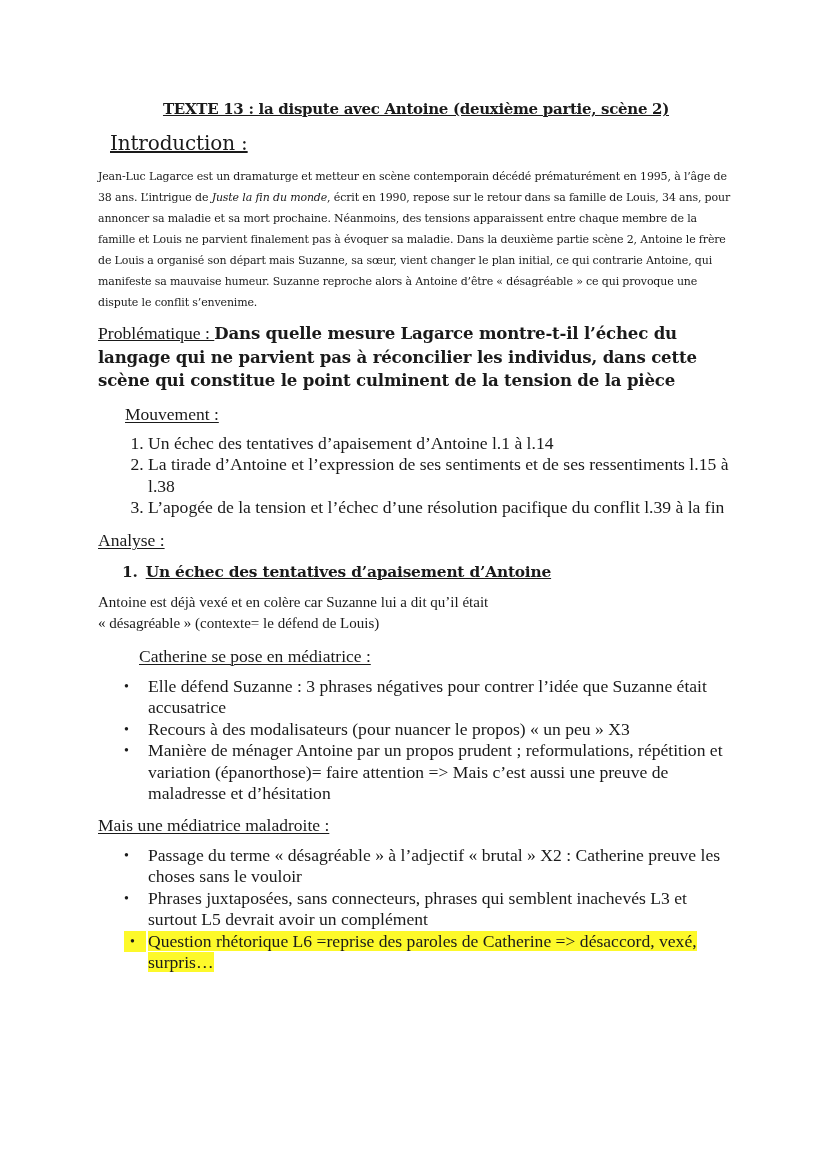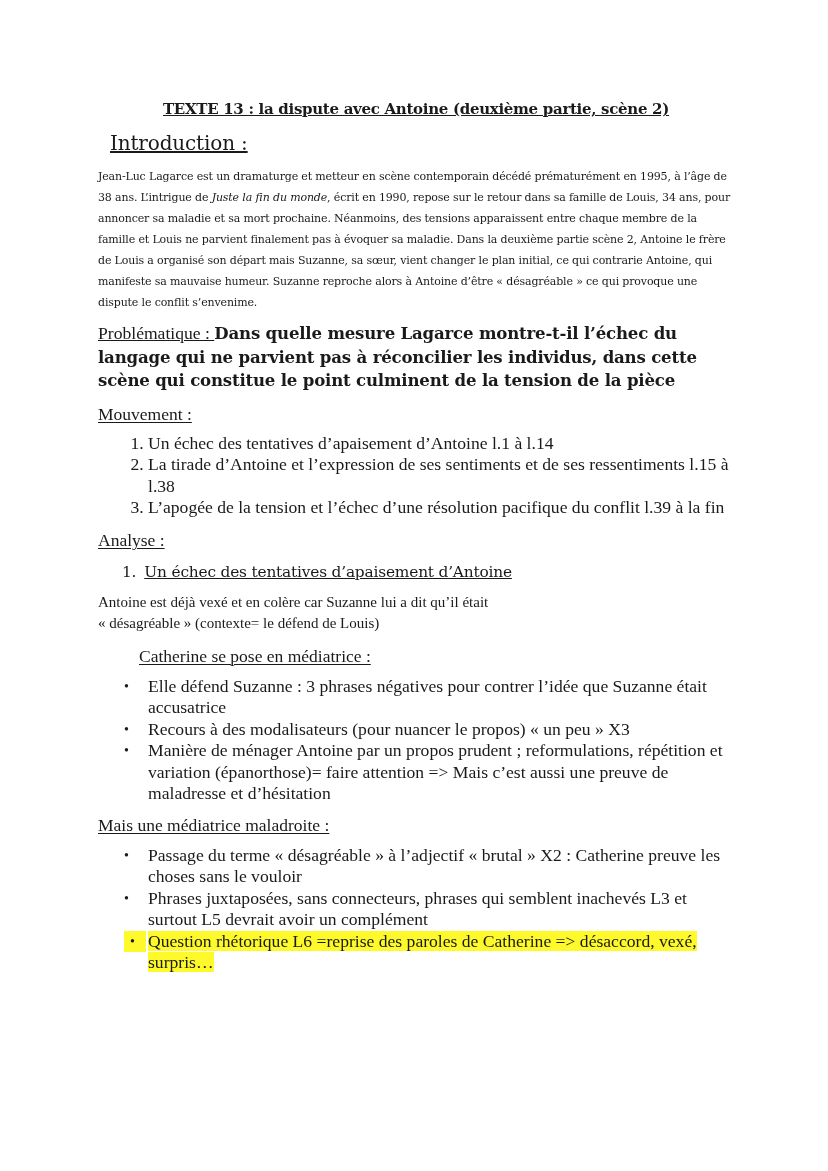--- a/index.html
+++ b/index.html
@@ -69,35 +69,35 @@
     text-decoration: underline;
     text-decoration-thickness: 1px;
   }
   .problem .q {
     font-family: "DejaVu Serif", serif;
     font-weight: bold;
     font-size: 16.6px;
     letter-spacing: -0.2px;
     text-align: right;
   }
-  .mvt-label { margin-top: 10px; }
+  .mvt-label { margin-top: 10px; margin-left: 27px; }
   ol.mvts {
     margin: 8px 0 0 0;
     padding-left: 50px;
     font-family: "Liberation Serif", serif;
     font-size: 17.6px;
     line-height: 21.5px;
   }
   ol.mvts li { padding-left: 0; }
   .analyse-label { margin-top: 10px; }
   .part-title {
     margin: 10px 0 0 0;
     padding-left: 24px;
     font-family: "DejaVu Serif", serif;
-    font-weight: normal;
+    font-weight: bold;
     font-size: 15.4px;
     line-height: 22px;
     letter-spacing: -0.2px;
   }
   .part-title .num { margin-right: 8px; }
   .part-title .txt { text-decoration: underline; }
   .antoine-para {
     margin-top: 9px;
   }
   .cat-label { margin-top: 10px; margin-left: 41px; }

